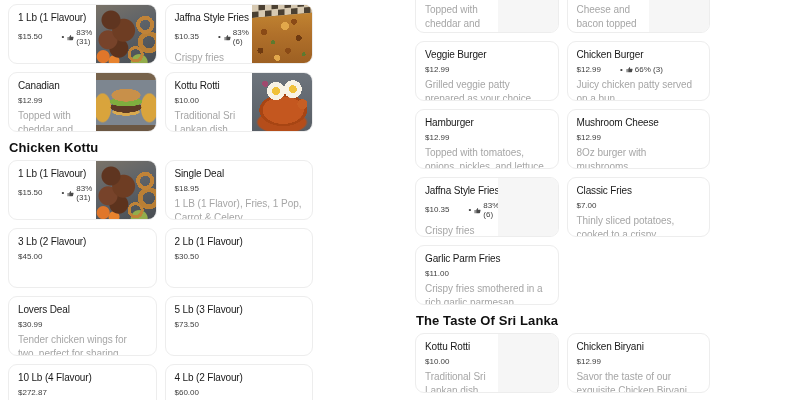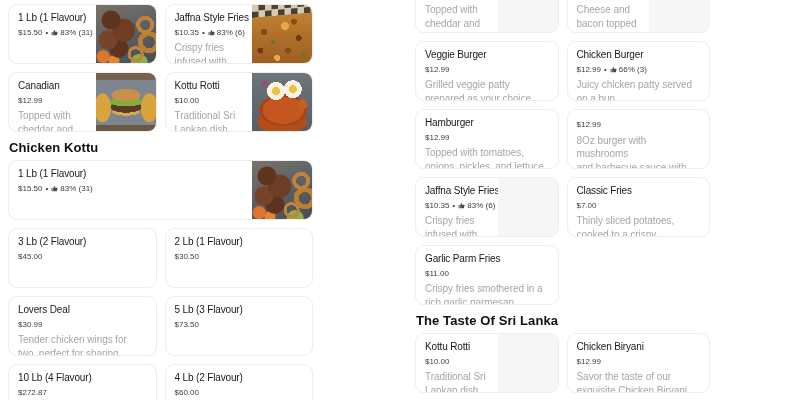--- a/index.html
+++ b/index.html
@@ -25,21 +25,21 @@
   .card-text{padding:7px 9px;box-sizing:border-box}
   .card.has-img .card-text{padding-right:62px}
   .card-row.cut-top{margin-top:-27px}
   .card-row.cut-top .card-text{padding-top:25px}
 
   .title{
     font-size:10px;font-weight:400;color:#191919;line-height:1.25;
     letter-spacing:-.15px;white-space:nowrap;
   }
   .price-line{
-    display:flex;align-items:center;gap:2px;
+    display:flex;align-items:center;gap:18px;
     font-size:8px;color:#404040;margin-top:3px;line-height:1.2;
   }
   .sep{margin:0 1px;color:#404040}
   .thumb{width:7px;height:7px;fill:#4a4a4a;flex:0 0 auto}
   .rating{display:inline-flex;align-items:center;gap:2px}
   .desc{
     font-size:10px;color:#a6a6a6;line-height:1.35;margin-top:4px;
     white-space:pre-line;letter-spacing:-.05px;
   }
 
@@ -178,20 +178,32 @@
               <svg class="thumb" viewBox="0 0 24 24">
                 <path d="M2 10h3.5v11H2zM7.5 21V10.2L12 3c.9 0 2.1.8 2.1 2.1 0 .3 0 .5-.1.8L13.2 9H21c1 0 1.7 1 1.5 2l-1.9 8.4c-.2.9-1 1.6-2 1.6H7.5z"></path>
               </svg>
               <span class="rating-text">83% (31)</span>
             </span>
       </div>
 
     </div>
     <div class="card-img img-wings"></div>
   </div>
+      <div class="card">
+    <div class="card-text">
+      <div class="title">Single Deal</div>
+      <div class="price-line">
+        <span class="price">$18.95</span>
+      </div>
+      <div class="desc">1 LB (1 Flavor), Fries, 1 Pop,
+Carrot &amp; Celery</div>
+
+    </div>
+
+  </div>
     </div>
     <div class="card-row">
       <div class="card">
     <div class="card-text">
       <div class="title">3 Lb (2 Flavour)</div>
       <div class="price-line">
         <span class="price">$45.00</span>
       </div>
 
     </div>
@@ -319,20 +331,21 @@
         <span class="price">$12.99</span>
       </div>
       <div class="desc">Topped with tomatoes,
 onions, pickles, and lettuce.</div>
 
     </div>
 
   </div>
       <div class="card">
     <div class="card-text">
+      <div class="title">Mushroom Cheese</div>
       <div class="price-line">
         <span class="price">$12.99</span>
       </div>
       <div class="desc">8Oz burger with mushrooms
 and barbecue sauce with...</div>
 
     </div>
 
   </div>
     </div>

